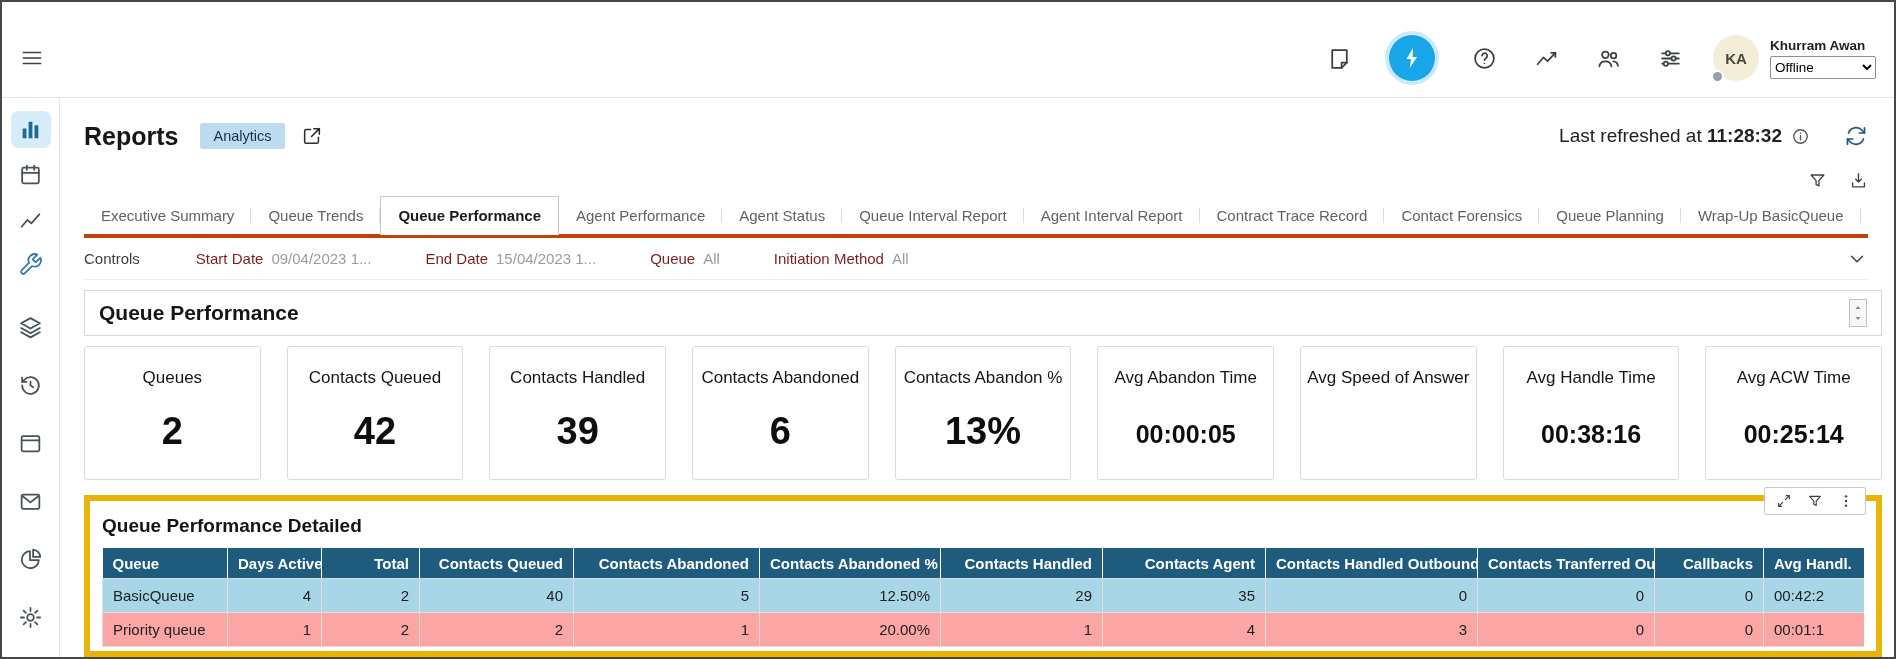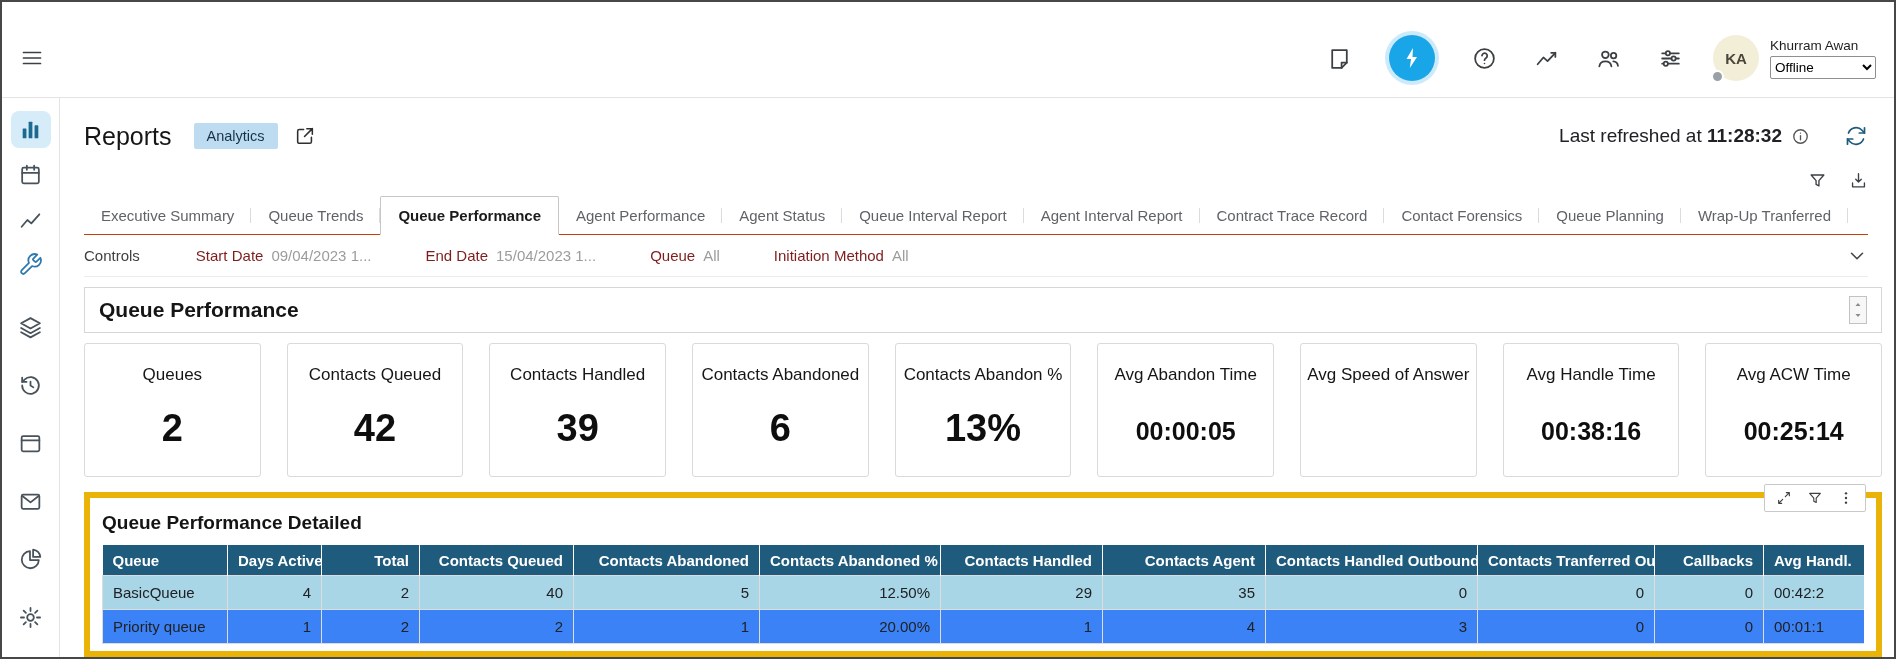--- a/index.html
+++ b/index.html
@@ -11,51 +11,51 @@
   .icon-btn { background: none; border: none; padding: 0; cursor: pointer; color: #3c4043; display: inline-flex; align-items: center; justify-content: center; }
   .icon-btn svg { width: 24px; height: 24px; }
   .tb-spacer { flex: 1; }
   .tb-icons { display: flex; align-items: center; gap: 37px; margin-right: 30px; }
   .tb-icons .icon-btn svg { width: 25px; height: 25px; }
   .tb-icons .icon-btn.active { width: 46px; height: 46px; border-radius: 50%; background: var(--accent); box-shadow: 0 0 0 4px #cdeafb; color: #fff; }
   .tb-icons .icon-btn.active svg { width: 24px; height: 24px; }
   .user { display: flex; align-items: center; gap: 11px; }
   .avatar { width: 46px; height: 46px; border-radius: 50%; background: #f3eed8; color: #4a463a; font-weight: 700; font-size: 15px; display: flex; align-items: center; justify-content: center; position: relative; }
   .status-dot { position: absolute; left: -2px; bottom: -2px; width: 13px; height: 13px; border-radius: 50%; background: #9aa0a6; border: 2px solid #fff; }
-  .user-name { font-size: 13.5px; font-weight: 400; color: #1f1f1f; margin-bottom: 3px; }
+  .user-name { font-size: 13.5px; font-weight: 700; color: #1f1f1f; margin-bottom: 3px; }
   .status-select { width: 106px; height: 23px; font-size: 13.5px; font-family: "Liberation Sans", sans-serif; border: 1px solid #8f8f8f; border-radius: 2px; background: #fff; }
 
   
   .body { flex: 1; display: flex; min-height: 0; }
   .sidebar { flex: 0 0 58px; border-right: 1px solid #e4e4e4; display: flex; flex-direction: column; align-items: center; padding-top: 13px; }
   .side-item { width: 40px; height: 40px; border-radius: 8px; border: none; background: none; cursor: pointer; color: #47525a; display: flex; align-items: center; justify-content: center; margin-bottom: 8px; }
   .side-item svg { width: 25px; height: 25px; }
   .side-item.active { background: var(--active-side-bg); color: #1c6a8f; }
   .side-item.colored { color: #2d79ad; }
   .side-item:nth-child(5) { margin-top: 18px; }
   .side-item:nth-child(n+5) { margin-bottom: 21px; }
 
   
   .main { flex: 1; display: flex; flex-direction: column; min-width: 0; }
   .page-head { display: flex; align-items: center; padding: 16px 26px 0 24px; height: 60px; }
-  .page-head h1 { font-size: 25px; font-weight: 400; margin: 0; color: #161616; }
+  .page-head h1 { font-size: 25px; font-weight: 700; margin: 0; color: #161616; }
   .badge { margin-left: 22px; background: var(--badge-bg); color: var(--badge-text); font-size: 14.5px; padding: 5px 13px; border-radius: 2px; }
   .ext-link { margin-left: 16px; color: #2f2f2f; }
   .ext-link svg { width: 22px; height: 22px; }
   .spacer { flex: 1; }
   .refreshed { font-size: 19px; color: #202124; white-space: nowrap; }
   .info-btn { margin-left: 9px; color: #555; }
   .info-btn svg { width: 19px; height: 19px; }
   .refresh-btn { margin-left: 34px; color: #1d5b7d; }
   .refresh-btn svg { width: 24px; height: 24px; }
 
   .tools-row { display: flex; justify-content: flex-end; align-items: center; gap: 22px; padding: 12px 26px 0; height: 32px; }
   .tools-row .icon-btn svg { width: 19px; height: 19px; }
 
-  .tabs { display: flex; align-items: flex-end; margin: 6px 26px 0 24px; border-bottom: 1px solid #c2410c; }
+  .tabs { display: flex; align-items: flex-end; margin: 6px 26px 0 24px; border-bottom: 4px solid #c2410c; }
   .tab { font-size: 15px; color: #5f6368; padding: 10px 17px; white-space: nowrap; background: none; border: none; cursor: pointer; position: relative; font-family: "Liberation Sans", sans-serif; }
   .tab:not(.active)::after { content: ""; position: absolute; right: 0; top: 11px; bottom: 11px; width: 1px; background: #dcdcdc; }
   .tab.active { font-weight: 700; color: #1b1b1b; background: #fff; border: 1px solid #c6c6c6; border-bottom: 1px solid #fff; margin-bottom: -1px; border-radius: 2px 2px 0 0; }
 
   .controls { display: flex; align-items: center; margin: 0 26px 0 24px; height: 42px; border-bottom: 1px solid #ececec; font-size: 15px; }
   .controls-label { color: #404040; margin-right: 56px; }
   .cfilter { margin-right: 54px; cursor: pointer; white-space: nowrap; }
   .cfilter .lbl { font-weight: 400; color: #7f1d1d; margin-right: 8px; }
   .cfilter .val { color: #9c9c9c; }
   .chev { margin-left: auto; color: #454545; }
@@ -75,21 +75,21 @@
 
   .detail-panel { position: relative; border: 6px solid #eab308; margin-top: 15px; flex: 1; padding: 14px 12px; min-height: 0; }
   .panel-tools { position: absolute; top: -14px; right: 10px; background: #fff; border: 1px solid #c9c9c9; border-radius: 2px; display: flex; align-items: center; gap: 15px; padding: 5px 11px; }
   .panel-tools .icon-btn svg { width: 16px; height: 16px; }
   .detail-panel h3 { font-size: 19px; font-weight: 700; margin: 0; color: #141414; }
   .table-wrap { margin-top: 11px; overflow: hidden; width: 100%; }
   table { border-collapse: collapse; table-layout: fixed; width: 1831px; font-size: 15px; }
   th { background: var(--table-header); color: #fff; font-weight: 700; padding: 6px 10px; text-align: right; border-right: 1px solid rgba(255,255,255,.85); border-top: 1px solid var(--table-header); white-space: nowrap; overflow: hidden; }
   th:first-child { text-align: left; }
   th:last-child, td:last-child { text-align: left; }
-  td { padding: 8px 10px; border: 1px solid #dcdcdc; text-align: right; white-space: nowrap; overflow: hidden; background: #3b82f6; }
+  td { padding: 8px 10px; border: 1px solid #dcdcdc; text-align: right; white-space: nowrap; overflow: hidden; background: #fca5a5; }
   td:first-child { text-align: left; }
   tr.selected td { background: var(--row-selected); }
 </style>
 </head>
 <body>
 
 <div class="page">
 
   <header class="topbar">
     <button class="icon-btn">
@@ -285,21 +285,21 @@
           <button class="tab">Executive Summary</button>
           <button class="tab">Queue Trends</button>
           <button class="tab active">Queue Performance</button>
           <button class="tab">Agent Performance</button>
           <button class="tab">Agent Status</button>
           <button class="tab">Queue Interval Report</button>
           <button class="tab">Agent Interval Report</button>
           <button class="tab">Contract Trace Record</button>
           <button class="tab">Contact Forensics</button>
           <button class="tab">Queue Planning</button>
-          <button class="tab">Wrap-Up Tranferred</button>
+          <button class="tab">Wrap-Up BasicQueue</button>
         </div>
 
       <div class="controls">
         <span class="controls-label">Controls</span>
         <div class="cfilters" style="display:flex;align-items:center;">
             <span class="cfilter"><span class="lbl">Start Date</span><span class="val">09/04/2023 1...</span></span>
             <span class="cfilter"><span class="lbl">End Date</span><span class="val">15/04/2023 1...</span></span>
             <span class="cfilter"><span class="lbl">Queue</span><span class="val">All</span></span>
             <span class="cfilter"><span class="lbl">Initiation Method</span><span class="val">All</span></span>
           </div>

